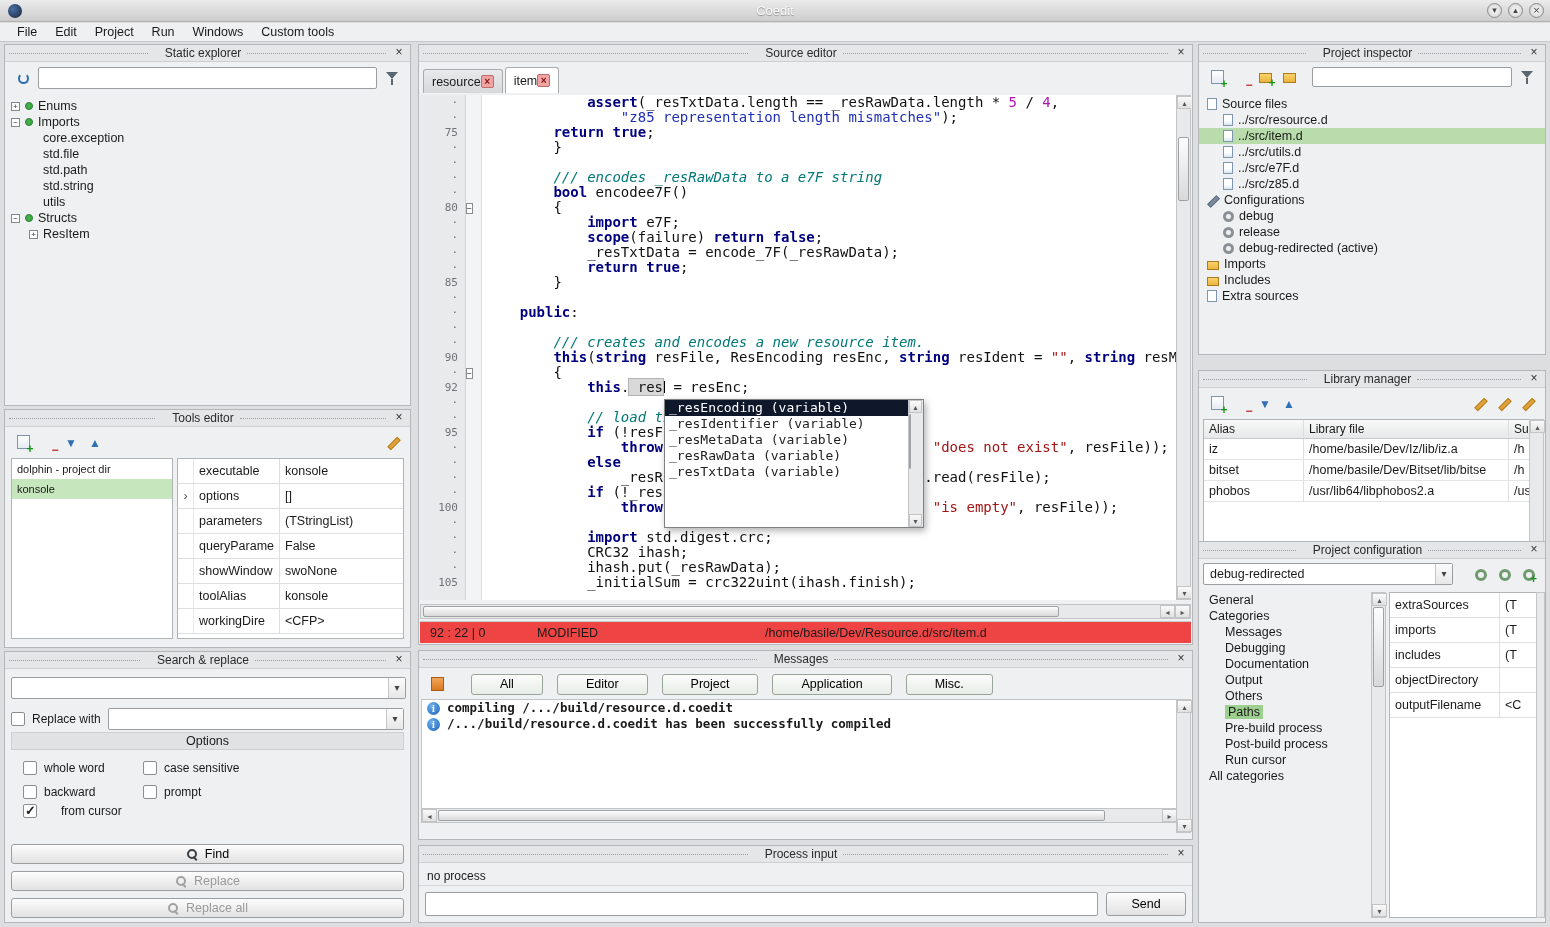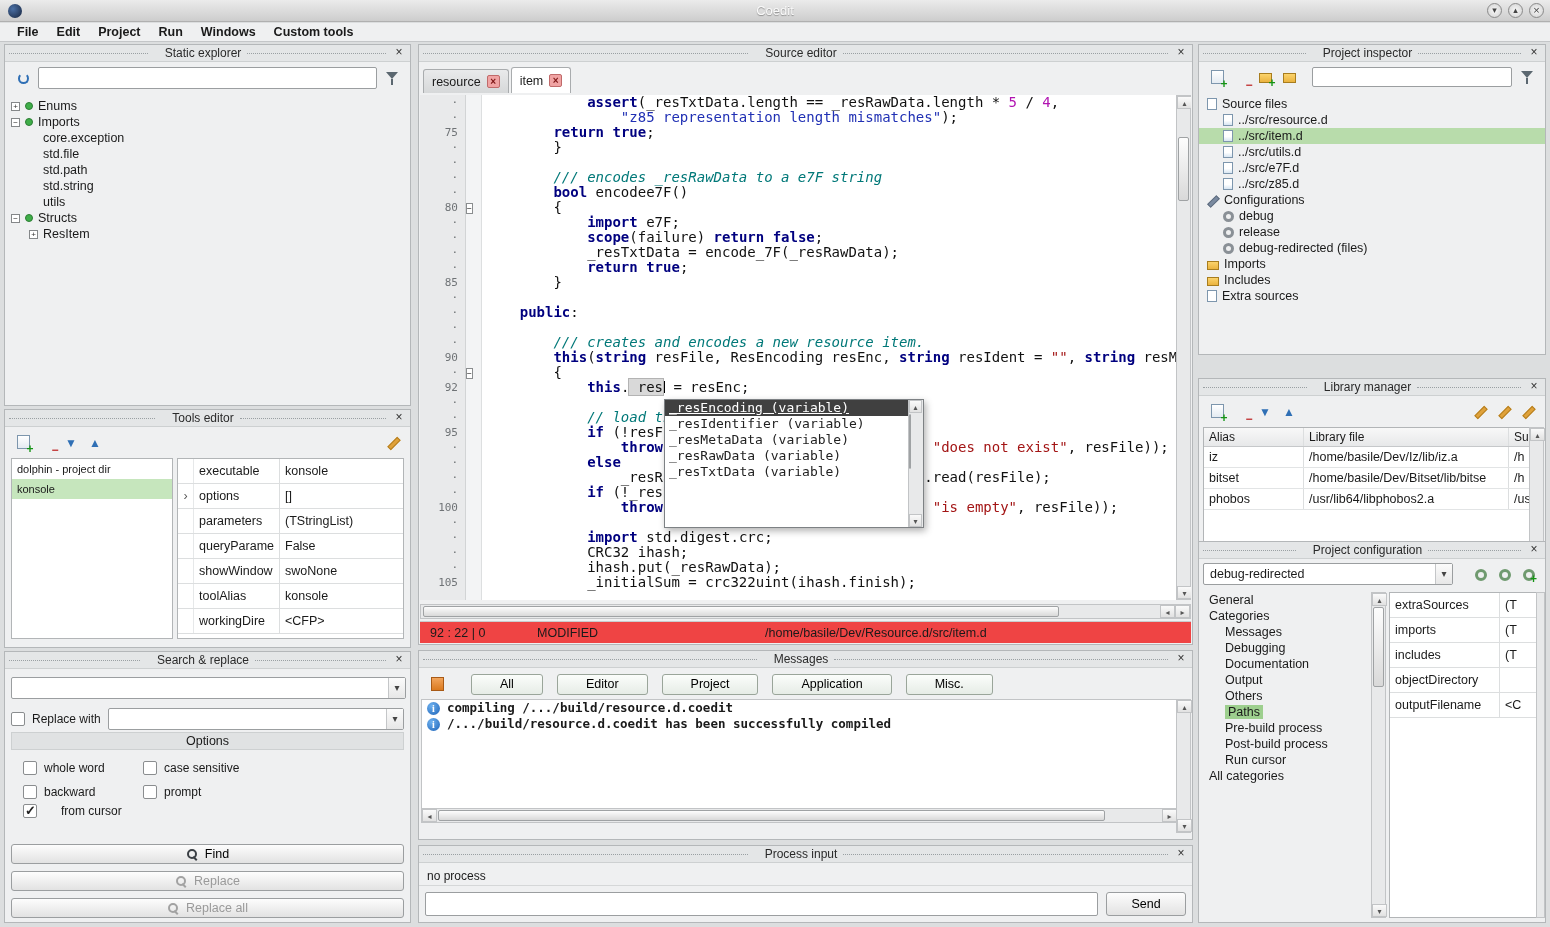--- a/index.html
+++ b/index.html
@@ -15,21 +15,21 @@
   .paw { position:absolute; left:8px; top:4px; width:14px; height:14px; border-radius:50%;
          background:radial-gradient(circle at 35% 35%, #4a6fa5, #16233c); }
   .winbtns { position:absolute; right:6px; top:3px; display:flex; gap:6px; }
   .wbtn { width:15px; height:15px; border-radius:50%; border:1px solid #8a8a8a;
           background:radial-gradient(#f8f8f8,#d0d0d0); font-size:9px; line-height:13px;
           text-align:center; color:#444; cursor:pointer; }
   .wbtn-min::before{content:"▾";} .wbtn-max::before{content:"▴";} .wbtn-close::before{content:"×"; font-size:11px;}
 
   .menubar { position:absolute; left:0; top:23px; right:0; height:19px; background:#eff0f1;
              border-bottom:1px solid #c4c6c8; display:flex; align-items:center; padding-left:8px; }
-  .menu-item { padding:10px 9px; font-size:12.5px; cursor:default;font-weight:bold; }
+  .menu-item { padding:10px 9px; font-size:12.5px; cursor:default; }
 
   
   .panel { position:absolute; background:#eff0f1; border:1px solid #b4b7b9; }
   .phead { height:17px; display:flex; align-items:center; gap:6px; background:#e4e6e7;
            border-bottom:1px solid #cdd0d1; padding:0 4px; }
   .pline { flex:1; border-top:1px dotted #9aa0a3; height:0; }
   .ptitle { font-size:12px; color:#2a2a2a; white-space:nowrap;margin-left:11px; }
   .pclose { width:14px; height:14px; line-height:12px; text-align:center; color:#333;
             font-size:12px; cursor:pointer; flex:none; }
   .pclose::before { content:"×"; }
@@ -123,21 +123,21 @@
   .sb-btn { flex:none; width:15px; height:13px; text-align:center; font-size:8px; line-height:13px;
             color:#555; background:linear-gradient(#fafafa,#e1e1e1); border:1px solid #c2c4c6; }
   .sb-track { flex:1; position:relative; }
   .sb-thumb { position:absolute; background:linear-gradient(#fdfdfd,#d9d9d9);
               border:1px solid #9fa2a4; border-radius:2px; }
   .sb-h .sb-thumb { top:1px; bottom:1px; }
   .sb-v .sb-thumb { left:1px; right:1px; }
 
   
   .tabbar { position:absolute; left:4px; top:22px; height:26px; display:flex; align-items:flex-end; gap:2px; }
-  .tab { height:24px; display:flex; align-items:center; gap:6px; padding:0 8px;
+  .tab { height:24px; display:flex; align-items:center; padding:0 8px;
          background:linear-gradient(#e9eaeb,#d6d8d9); border:1px solid #a9acae;
          border-bottom:none; border-radius:3px 3px 0 0; font-size:12.5px; cursor:pointer; }
   .tab.active { background:#fff; height:26px; }
   .tabclose { width:13px; height:13px; background:#f0a3a3; border:1px solid #c06a6a; color:#7d1414;
               font:700 10px/11px "Liberation Sans",sans-serif; text-align:center; border-radius:2px; }
   .tabclose::before { content:"×"; }
 
   .edarea { position:absolute; left:1px; right:1px; top:50px; bottom:44px; background:#fff;
             display:flex; overflow:hidden; }
   .gutter { width:46px; background:#e9eaeb; border-right:1px solid #d2d4d5; flex:none; }
@@ -156,21 +156,21 @@
   .cline .sb { color:#2030b4; }
   .cline .n { color:#b114b1; }
   .cline .box { background:#d9d9d9; outline:1px solid #b3b3b3; }
   .cur { display:inline-block; width:2px; height:12px; background:#000; vertical-align:-1px; }
 
   .pop { position:absolute; left:244px; top:304px; width:260px; height:129px; background:#fff;
          border:1px solid #7d8184; box-shadow:2px 3px 7px rgba(0,0,0,.3); display:flex; z-index:9; }
   .pop-list { flex:1; overflow:hidden; }
   .pop-item { height:16px; line-height:16px; padding:0 4px; white-space:nowrap;
               font:13px/16px "DejaVu Sans Mono",monospace; color:#222; }
-  .pop-item.sel { background:#404040; color:#fff;text-decoration:underline; }
+  .pop-item.sel { background:#0f172a; color:#fff; }
   .pop-sb { width:15px; border-left:1px solid #c2c4c6; background:#e8e9ea; display:flex;
             flex-direction:column; }
 
   .statusbar { position:absolute; left:1px; right:1px; bottom:1px; height:22px; background:#ef4444;
                border-top:1px solid #c9cccd; display:flex; align-items:center; font-size:12.5px; }
   .st-pos { width:105px; padding-left:10px; }
   .st-mod { width:150px; padding-left:12px; }
   .st-file { flex:1; padding-left:90px; }
 
   
@@ -695,38 +695,38 @@
         <div class="trow" style="padding-left: 24px;">
           <i class="trico trico-gear"></i>
           <span class="tlabel">debug</span>
         </div>
         <div class="trow" style="padding-left: 24px;">
           <i class="trico trico-gear"></i>
           <span class="tlabel">release</span>
         </div>
         <div class="trow" style="padding-left: 24px;">
           <i class="trico trico-gear"></i>
-          <span class="tlabel">debug-redirected (files)</span>
+          <span class="tlabel">debug-redirected (active)</span>
         </div>
         <div class="trow" style="padding-left: 8px;">
           <i class="trico trico-folder"></i>
           <span class="tlabel">Imports</span>
         </div>
         <div class="trow" style="padding-left: 8px;">
           <i class="trico trico-folder"></i>
           <span class="tlabel">Includes</span>
         </div>
         <div class="trow" style="padding-left: 8px;">
           <i class="trico trico-file"></i>
           <span class="tlabel">Extra sources</span>
         </div>
       </div>
   </section>
 
-  <section class="panel" style="left:1198px;top:378px;width:348px;height:232px">
+  <section class="panel" style="left:1198px;top:370px;width:348px;height:232px">
     <header class="phead">
       <i class="pline"></i>
       <span class="ptitle">Library manager</span>
       <i class="pline"></i>
       <span class="pclose"></span>
     </header>
     <div style="display:flex;justify-content:space-between;padding:4px 6px">
       <span id="lm-il" style="display:flex">
           <button class="tbi">
             <i class="tico" data-ic="add-library"></i>

